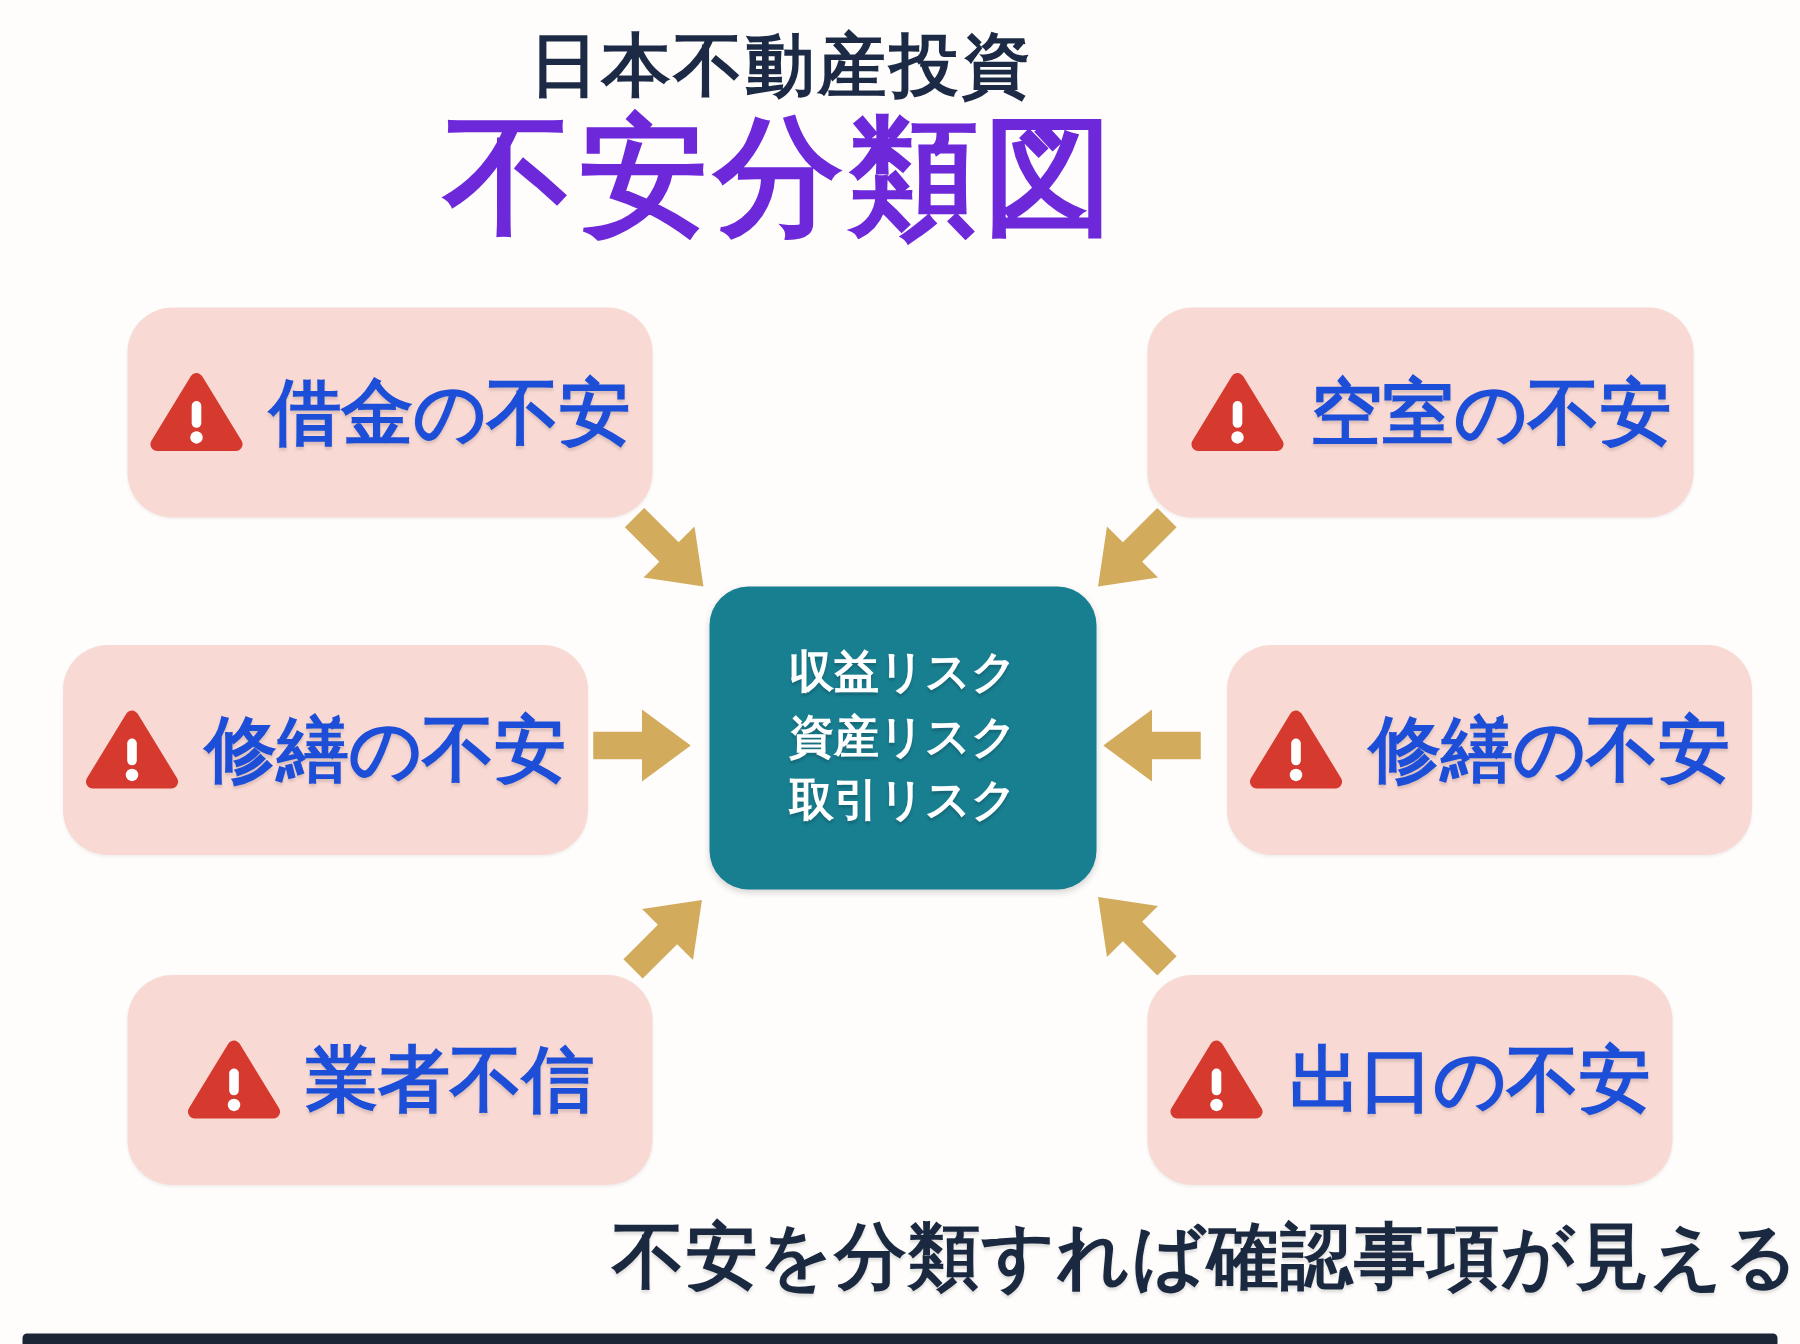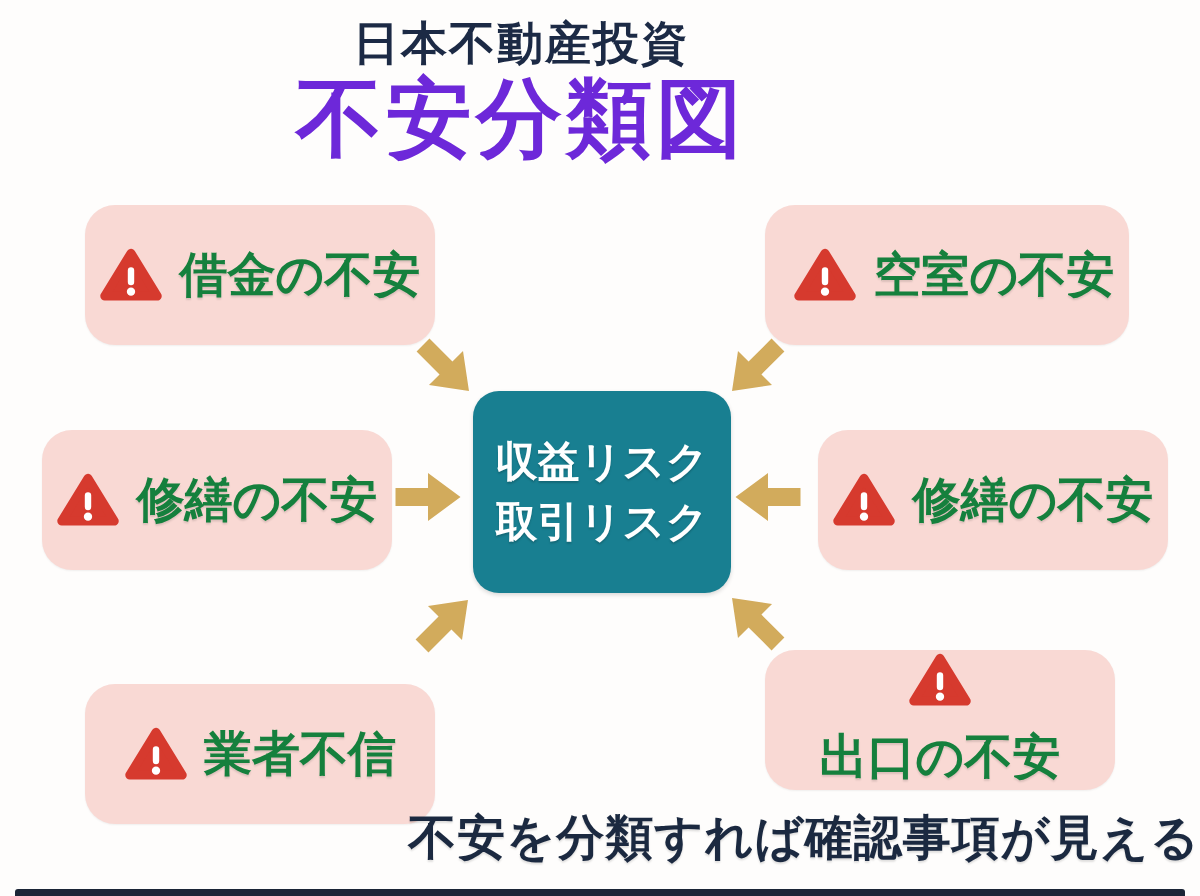--- a/index.html
+++ b/index.html
@@ -19,39 +19,39 @@
     font-size:86px;font-weight:900;color:#6d28d9;letter-spacing:4px;
     line-height:1.05;margin-top:2px;
   }
   .anxiety-box{
     position:absolute;width:350px;height:140px;border-radius:30px;
     background:#f9d9d4;
     display:flex;align-items:center;justify-content:center;gap:16px;
     box-shadow:0 1px 2px rgba(0,0,0,0.06);
   }
   .anxiety-label{
-    font-size:48px;font-weight:900;color:#15803d;
+    font-size:48px;font-weight:900;color:#1d4ed8;
     text-shadow:0 2px 2px rgba(0,0,0,0.12);
     white-space:nowrap;
   }
   .warn-icon{width:64px;height:58px;flex:0 0 auto;}
   .box-tl{left:85px;top:205px;}
   .box-tr{left:765px;top:205px;padding-left:14px;}
   .box-ml{left:42px;top:430px;}
   .box-mr{left:818px;top:430px;}
-  .box-bl{left:85px;top:684px;align-items:center;}
-  .box-br{left:765px;top:650px;flex-direction:column;}
+  .box-bl{left:85px;top:650px;align-items:center;}
+  .box-br{left:765px;top:650px;}
   .center-box{
     position:absolute;left:473px;top:391px;width:258px;height:202px;
     border-radius:26px;background:#187f91;
     display:flex;flex-direction:column;align-items:center;justify-content:center;
     box-shadow:0 2px 4px rgba(0,0,0,0.15);
   }
   .center-line{
-    font-size:42px;font-weight:900;color:#ffffff;line-height:1.43;
+    font-size:30px;font-weight:900;color:#ffffff;line-height:1.43;
     text-shadow:0 2px 2px rgba(0,0,0,0.18);white-space:nowrap;
   }
   .arrow{
     position:absolute;width:66px;height:52px;
   }
   .arrow svg{display:block;width:100%;height:100%;}
   .arrow-tl{left:413px;top:342px;transform:rotate(45deg);}
   .arrow-tr{left:722px;top:342px;transform:rotate(135deg);}
   .arrow-ml{left:395px;top:471px;}
   .arrow-mr{left:735px;top:471px;transform:rotate(180deg);}
@@ -156,18 +156,19 @@
     </svg>
 </div>
 <div class="arrow arrow-br">
   <svg viewBox="0 0 100 80">
       <use href="#block-arrow"></use>
     </svg>
 </div>
 
 <div class="center-box">
   <div class="center-line">収益リスク</div>
+  <div class="center-line">資産リスク</div>
   <div class="center-line">取引リスク</div>
 </div>
 
 <div class="footer-caption">不安を分類すれば確認事項が見える</div>
 
 <div class="bottom-bar"></div>
 
 </body></html>

